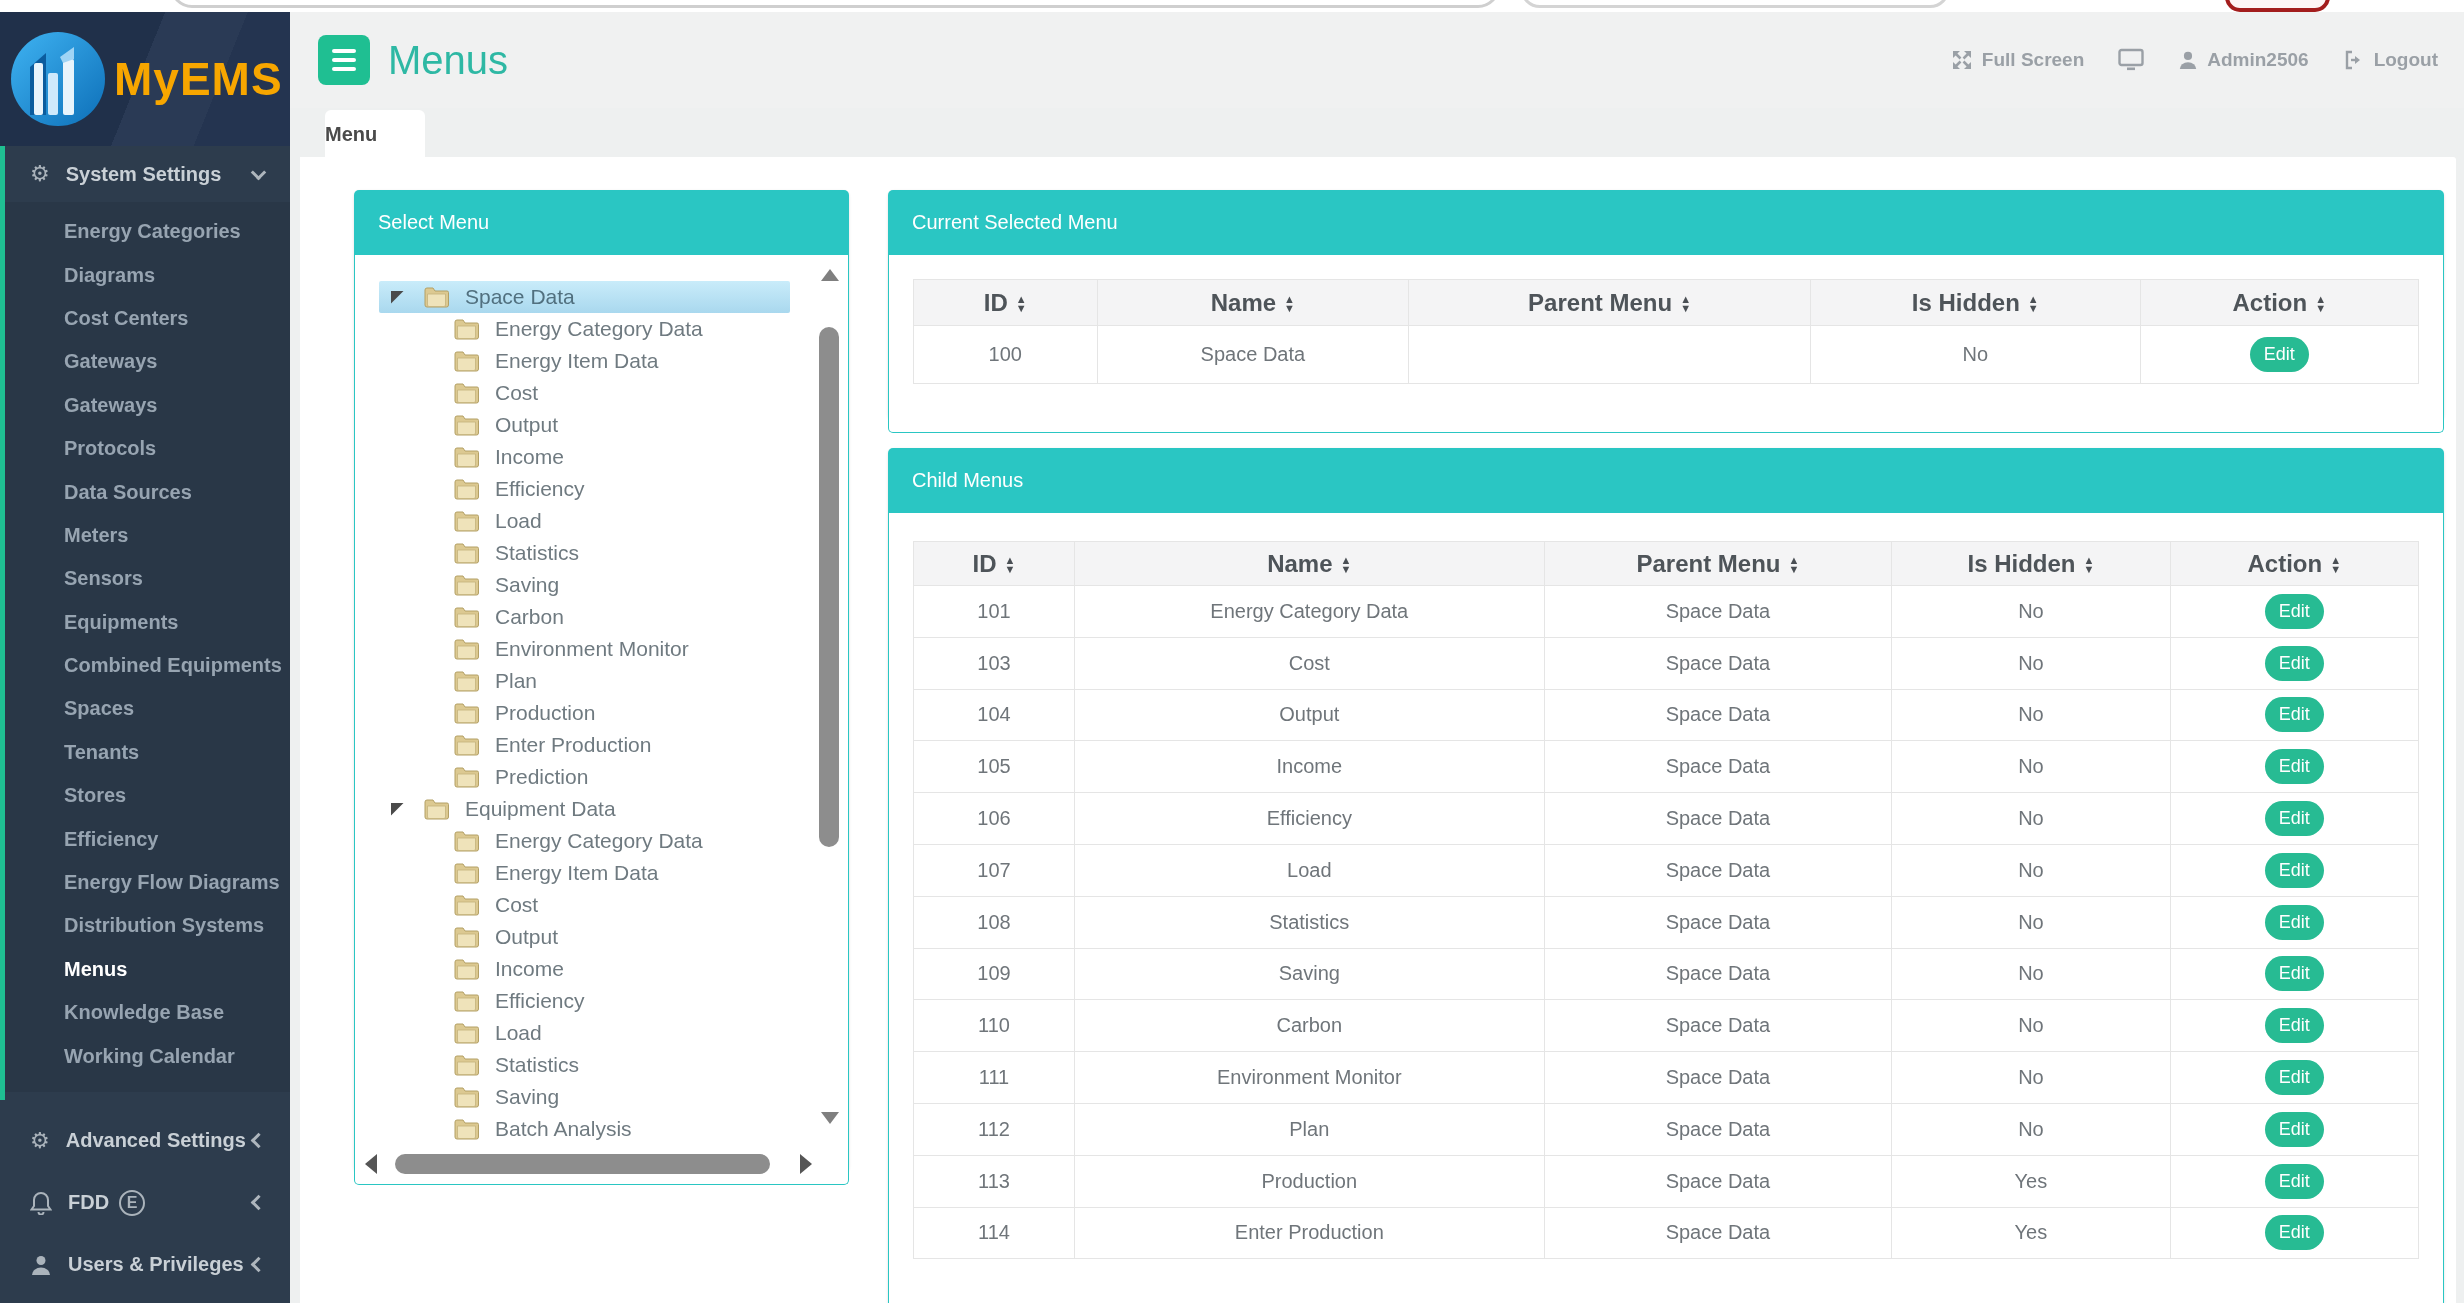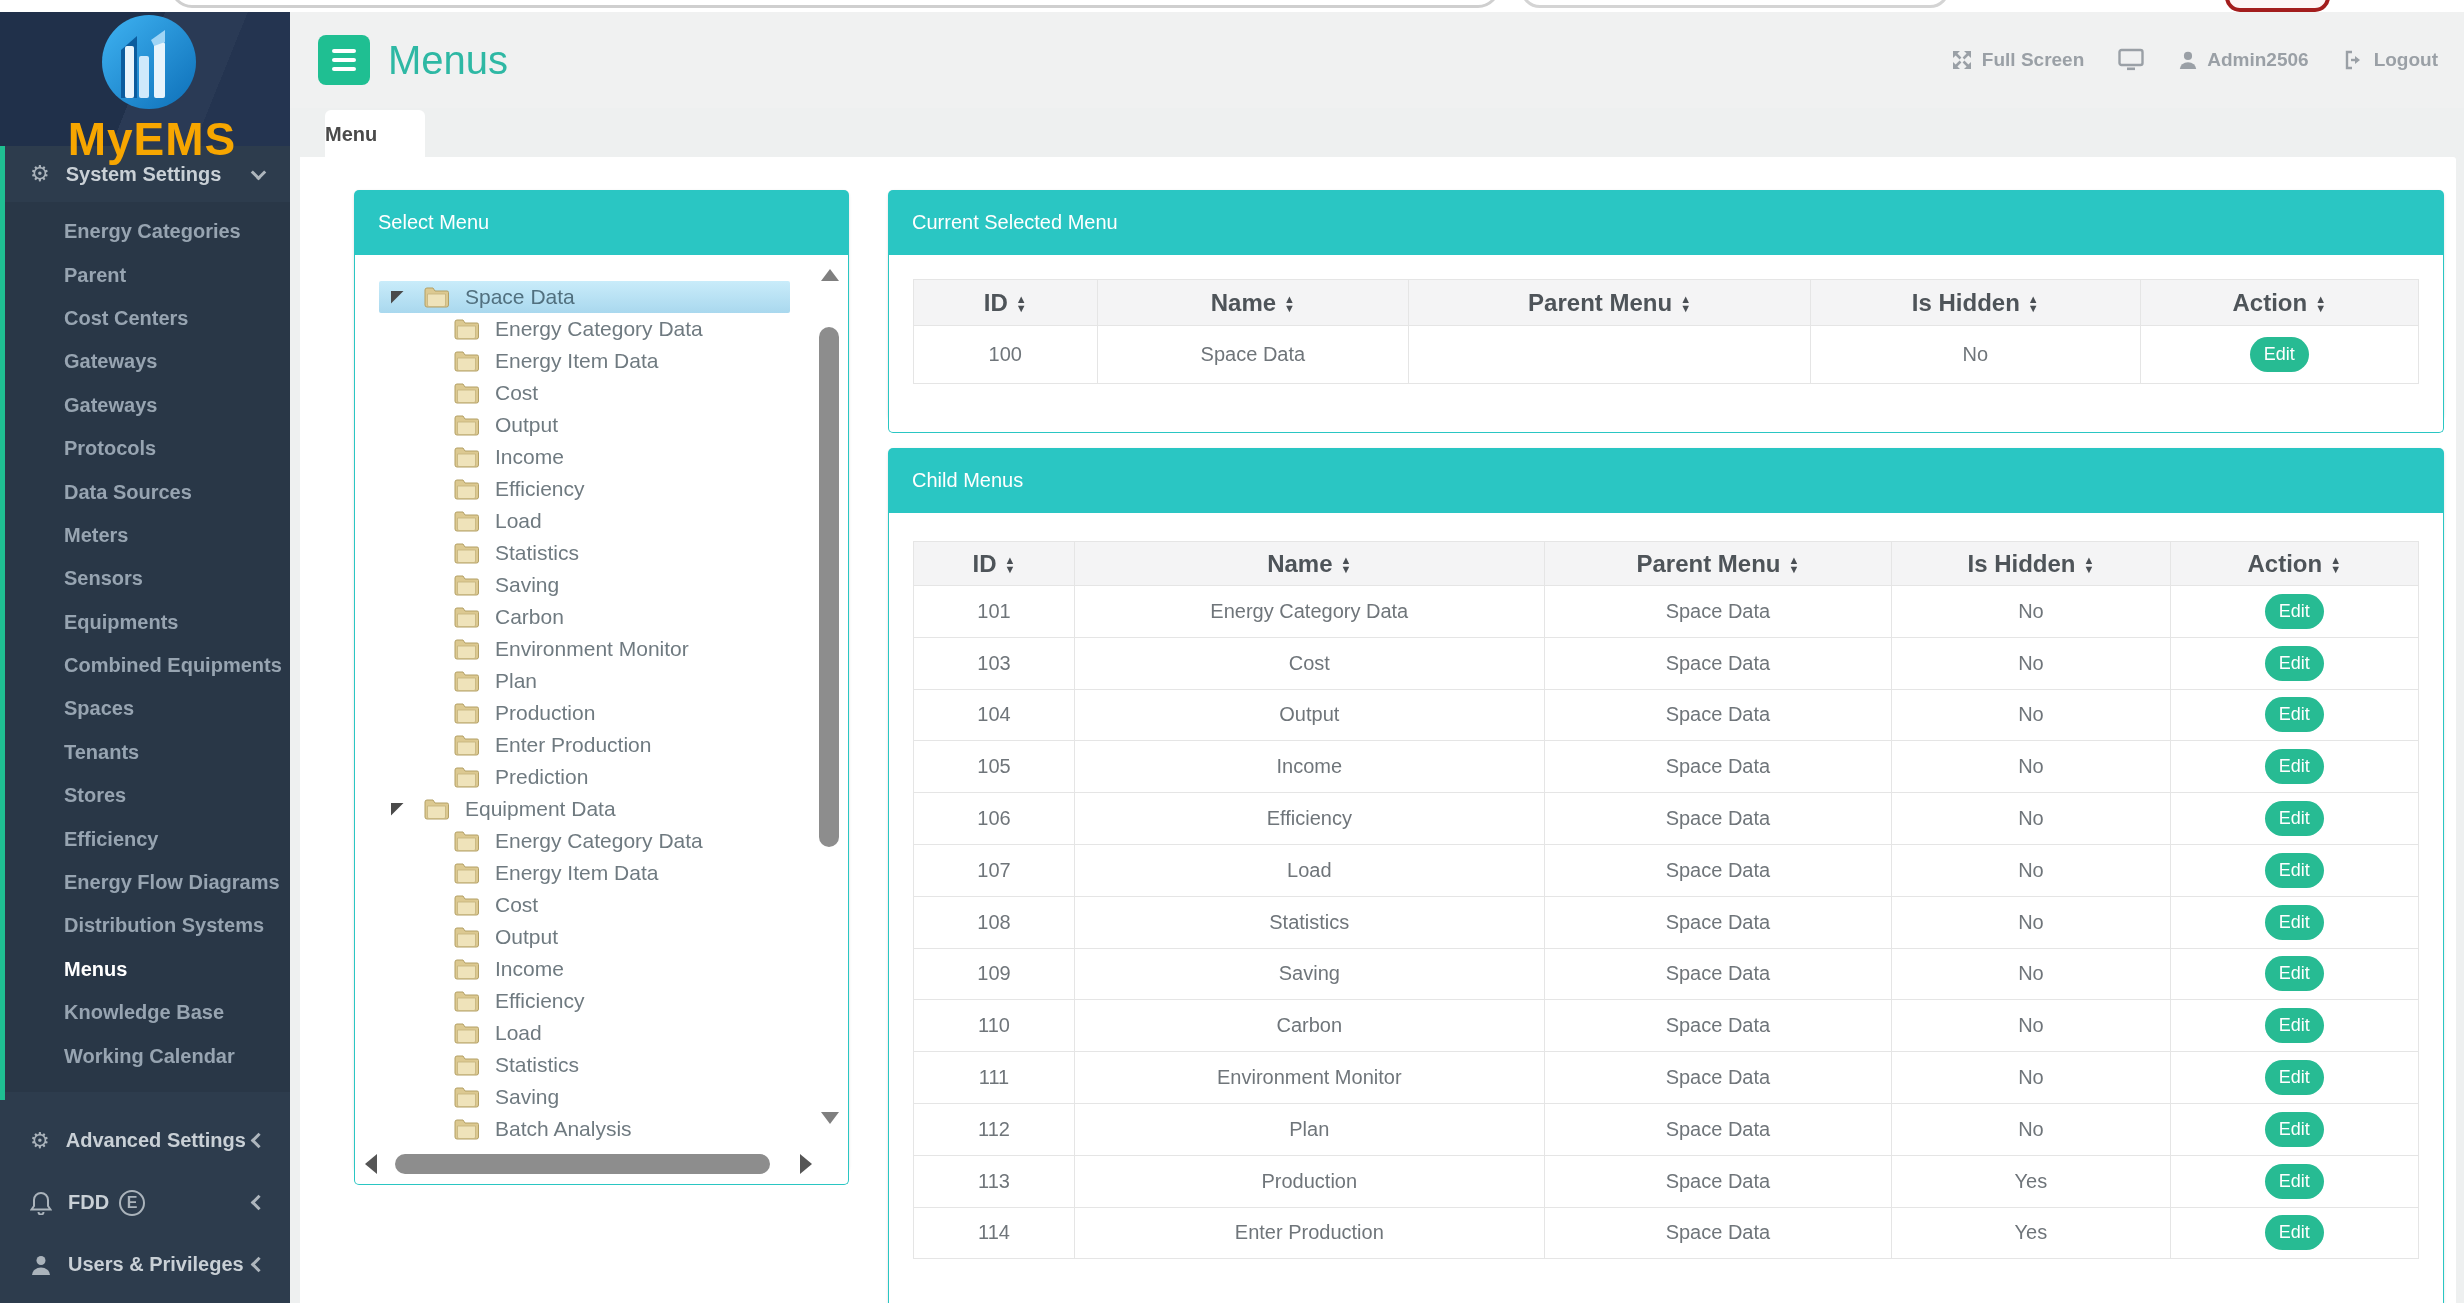--- a/index.html
+++ b/index.html
@@ -7,21 +7,21 @@
   body { position:relative; background:#eef0f0; font-family:"Liberation Sans","DejaVu Sans",sans-serif; }
 
   
   .browser-strip { position:absolute; left:0; top:0; width:2464px; height:12px; background:#fff; z-index:50; overflow:hidden; }
   .omnibox-a { position:absolute; left:170px; top:-36px; width:1330px; height:44px; border:3px solid #cfcfcf; border-radius:22px; background:#fff; }
   .omnibox-b { position:absolute; left:1520px; top:-32px; width:430px; height:40px; border:3px solid #d4d4d4; border-radius:20px; background:#fff; }
   .rec-pill  { position:absolute; left:2225px; top:-18px; width:105px; height:30px; border:4px solid #a31d1d; border-radius:15px; background:#fdf5f5; }
 
   
   .sidebar { position:absolute; left:0; top:12px; width:290px; height:1291px; background:#2d3c4d; z-index:10; }
-  .logo-block { height:134px; background:linear-gradient(112deg,#20304a 0%,#20304a 48%,#2a3a55 48%,#2a3a55 72%,#243450 72%); display:flex; align-items:center; padding-left:8px;flex-direction:column; }
+  .logo-block { height:134px; background:linear-gradient(112deg,#20304a 0%,#20304a 48%,#2a3a55 48%,#2a3a55 72%,#243450 72%); display:flex; align-items:center; padding-left:8px; }
   .logo-circle { width:100px; height:100px; flex:0 0 100px; }
   .logo-text { color:#f7a600; font-size:46px; font-weight:800; letter-spacing:1px; margin-left:6px; }
   .nav-accent { position:absolute; left:0; top:134px; width:5px; height:954px; background:#1fbf92; }
 
   .section-head { height:56px; display:flex; align-items:center; padding:0 26px 0 30px; color:#c9d0d6; font-size:20px; font-weight:700; cursor:pointer; }
   .section-head .s-icon { margin-right:16px; color:#aab3bb; font-size:22px; line-height:1; display:inline-flex; }
   .section-head .spacer { flex:1; }
   .chev { width:11px; height:11px; border-right:3px solid #aeb6bd; border-bottom:3px solid #aeb6bd; display:inline-block; }
   .chev.down { transform:rotate(45deg); margin-top:-4px; }
   .chev.left { transform:rotate(135deg); }
@@ -138,21 +138,21 @@
     <span class="chev down"></span>
   </div>
 
   <nav class="submenu">
 
       <div class="item">
         <span>Energy Categories</span>
       </div>
 
       <div class="item">
-        <span>Parent</span>
+        <span>Diagrams</span>
       </div>
 
       <div class="item">
         <span>Cost Centers</span>
       </div>
 
       <div class="item">
         <span>Gateways</span>
       </div>
 

